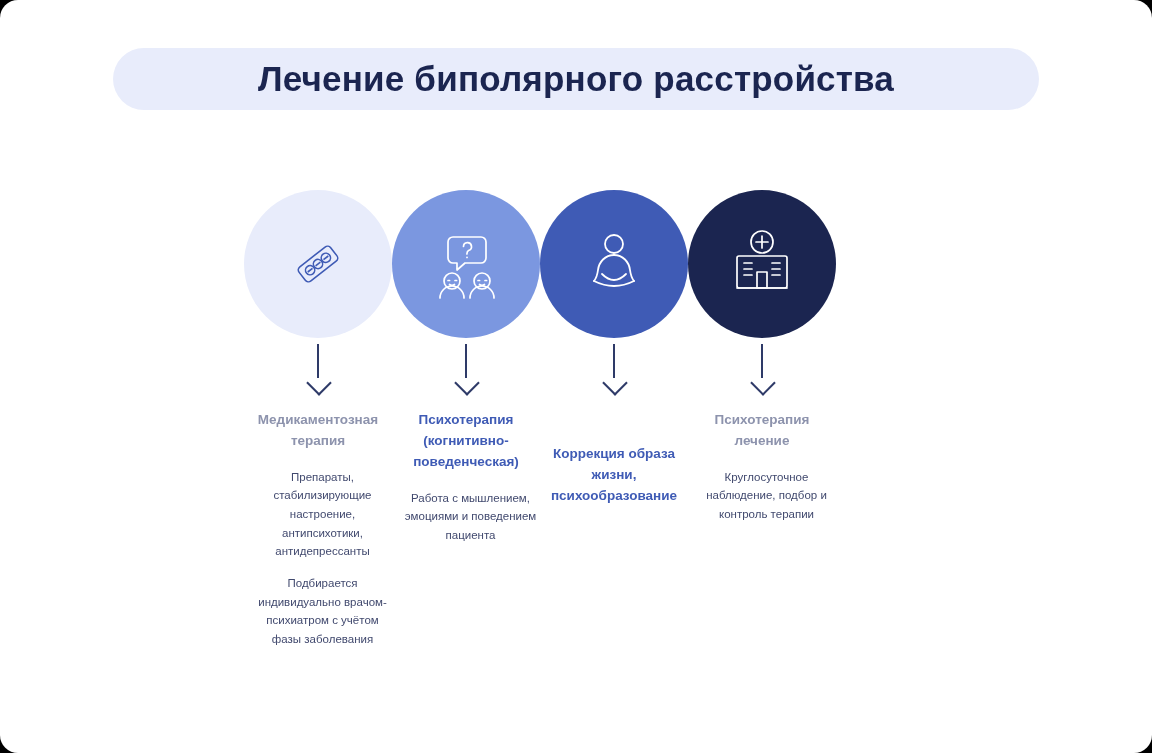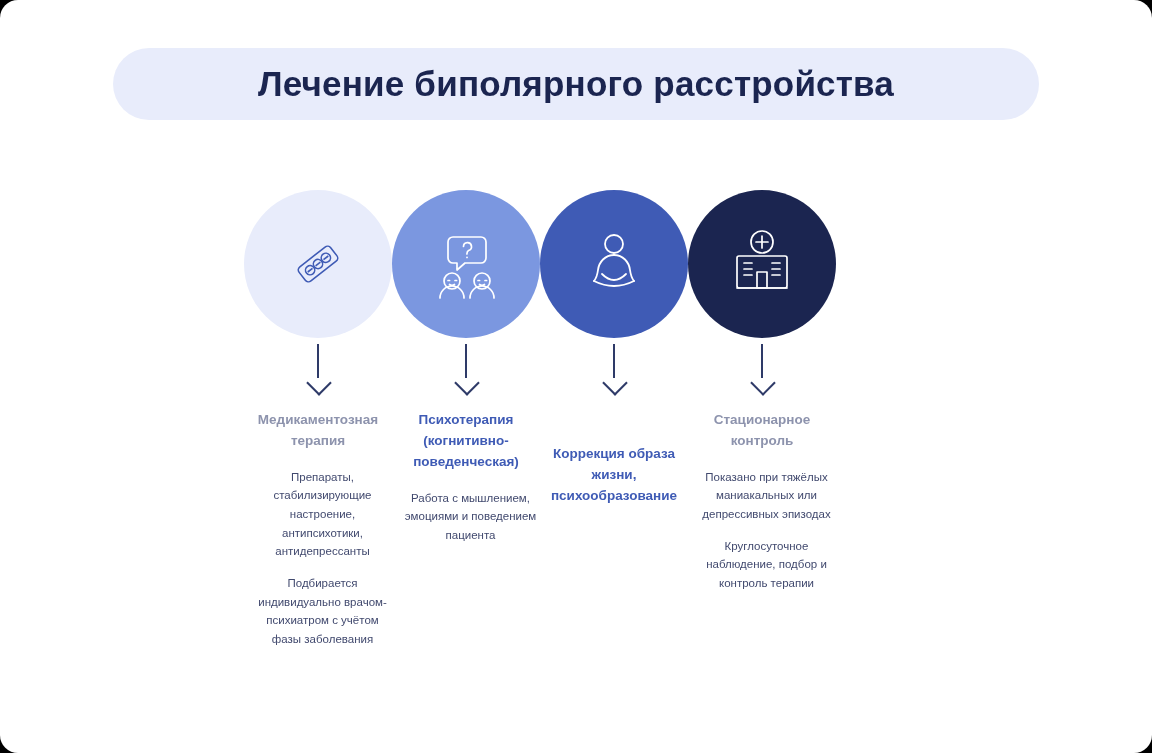--- a/index.html
+++ b/index.html
@@ -24,21 +24,21 @@
     border-radius: 18px;
     overflow: hidden;
   }
 
   
   .title-bar {
     position: absolute;
     left: 113px;
     top: 48px;
     width: 926px;
-    height: 72px;
+    height: 62px;
     background: #e8ecfb;
     border-radius: 41px;
     display: flex;
     align-items: center;
     justify-content: center;
   }
   .title-text {
     font-size: 35px;
     font-weight: bold;
     color: #1b2550;
@@ -216,21 +216,20 @@
             <path d="M20 37 h8 M20 43 h8 M20 49 h8"></path>
             <path d="M48 37 h8 M48 43 h8 M48 49 h8"></path>
             <rect x="33" y="46" width="10" height="16"></rect>
           </svg>
         </span>
       </div>
       <div class="arrow">
         <div class="stem"></div>
           <div class="head"></div>
       </div>
-      <div class="col-title" style="color:#8d93ad;">Стационарное контроль</div>
+      <div class="col-title" style="color:#8d93ad;">Психотерапия лечение</div>
       <div class="col-body">
-        <p>Показано при тяжёлых маниакальных или депрессивных эпизодах</p>
         <p>Круглосуточное наблюдение, подбор и контроль терапии</p>
       </div>
     </div>
 
   </div>
 </div>
 
 </body></html>

